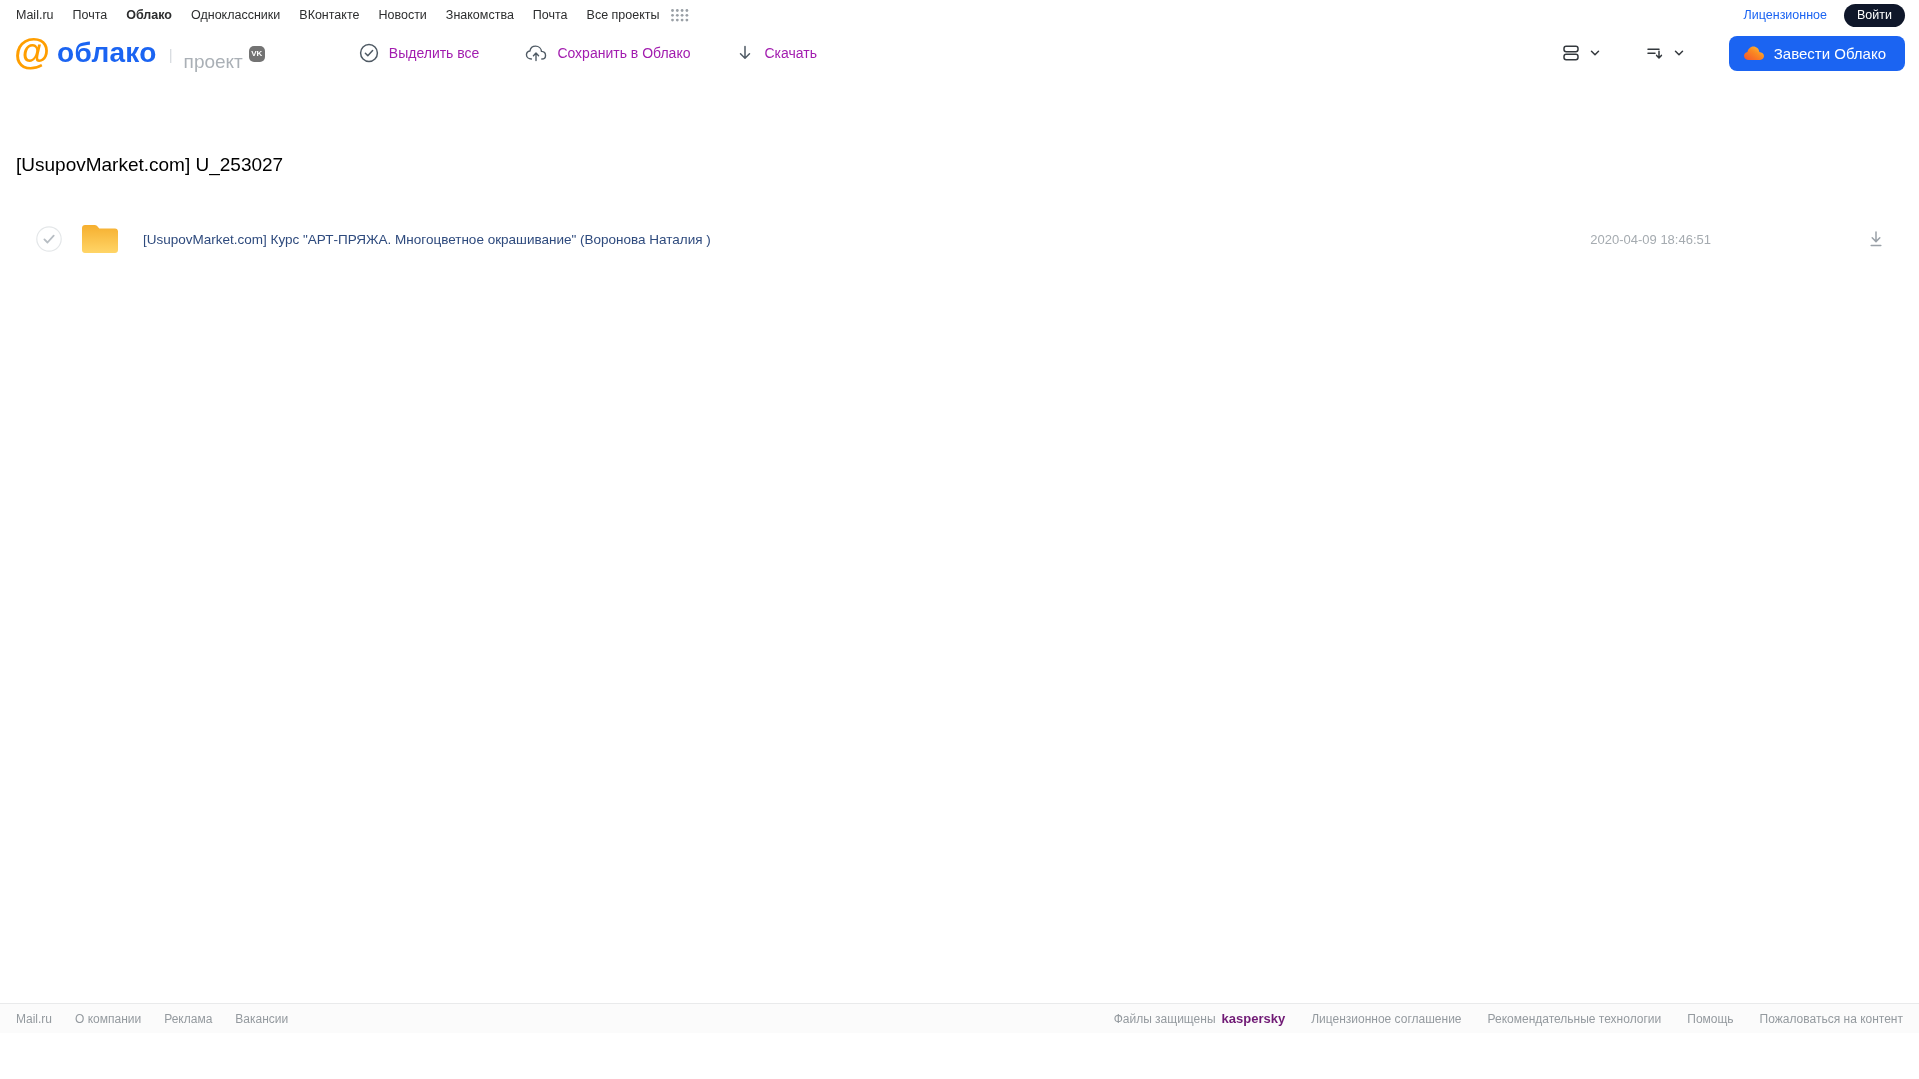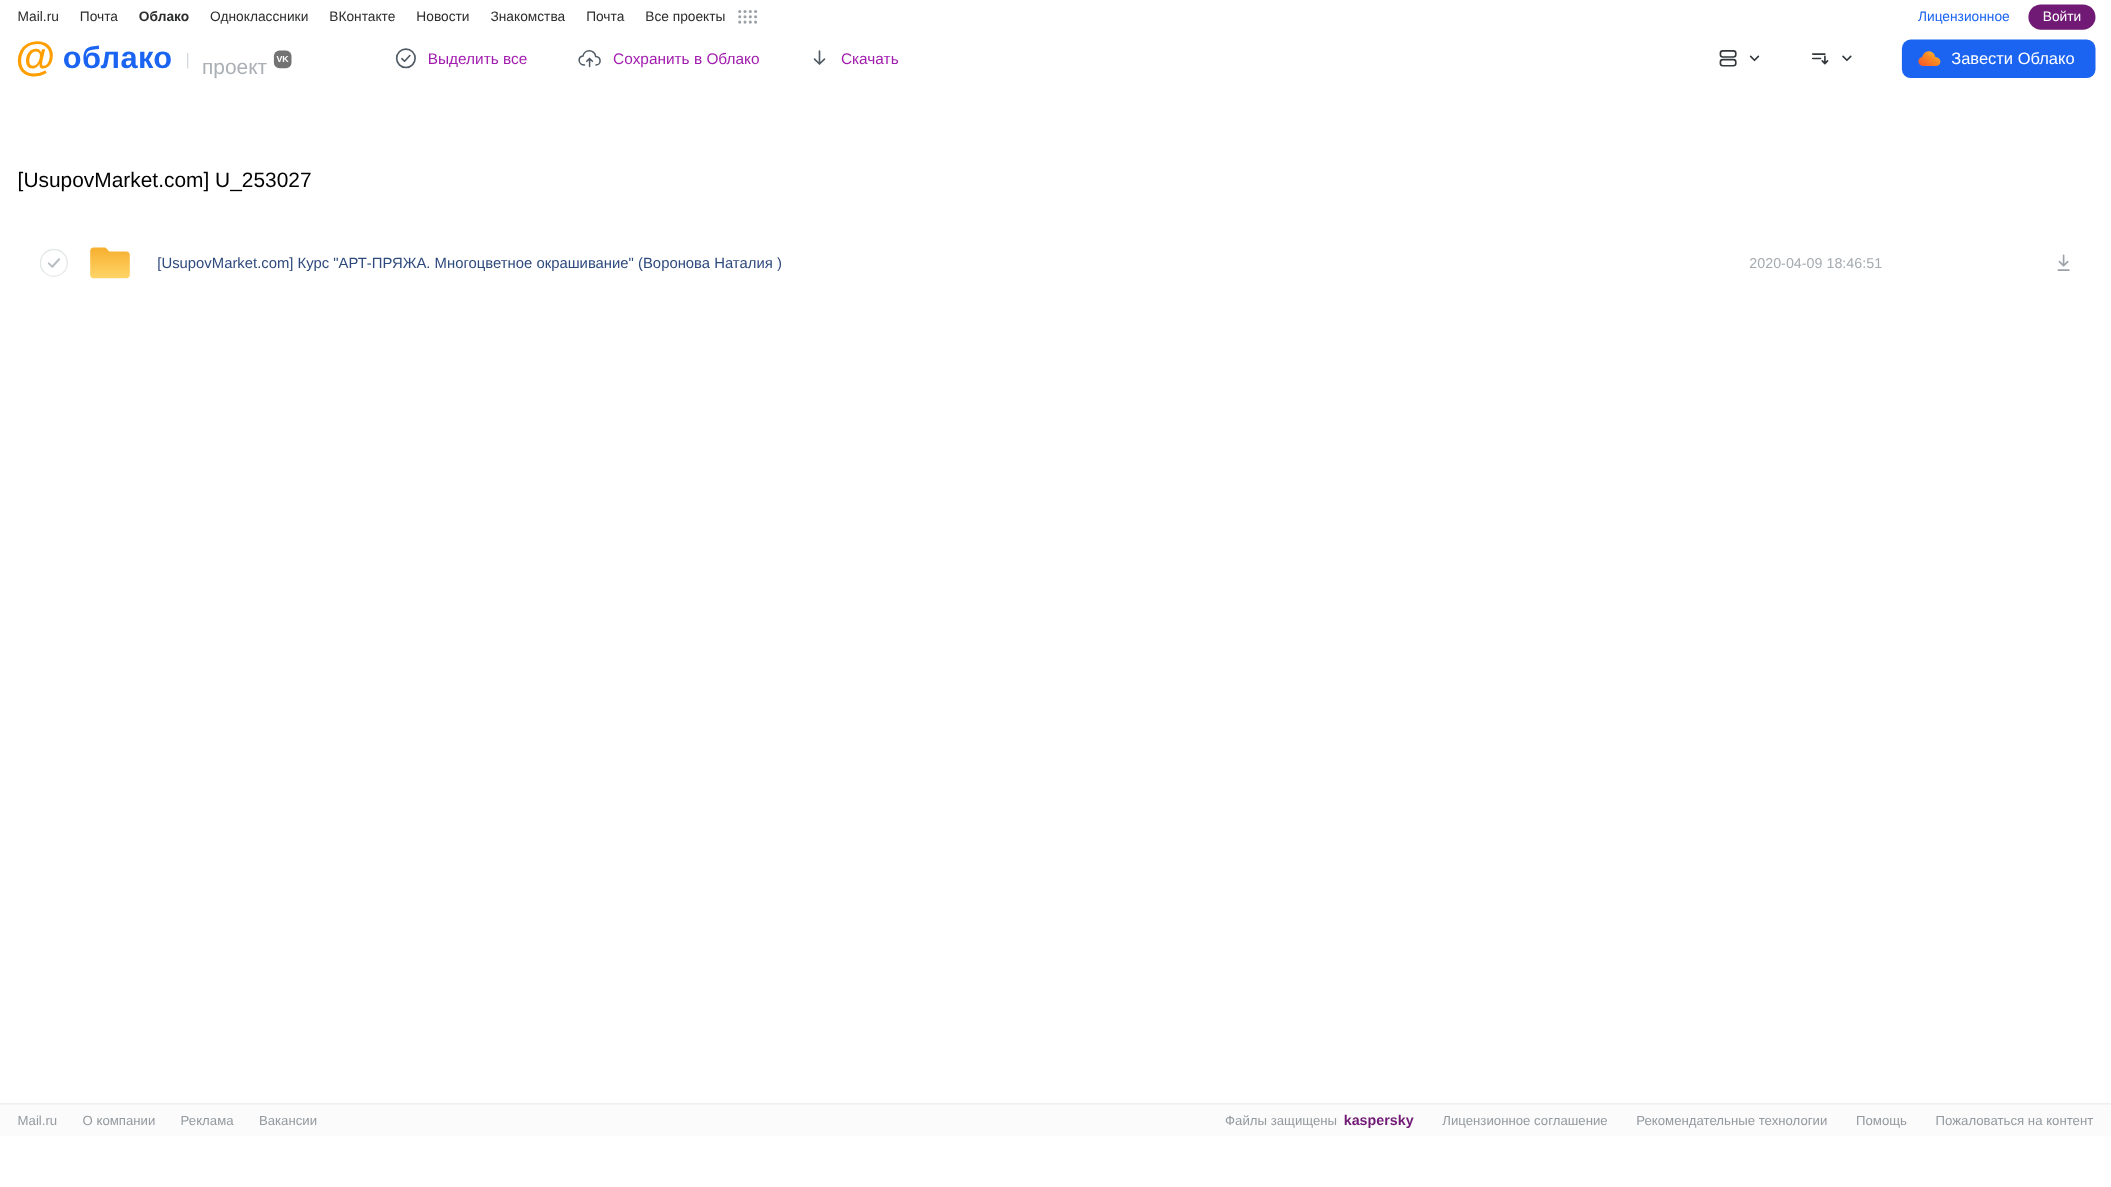--- a/index.html
+++ b/index.html
@@ -7,21 +7,21 @@
   body { font-family: "Liberation Sans", sans-serif; color:#2c2d2e; }
   .page { width:1919px; height:1033px; position:relative; background:#fff; overflow:hidden; }
 
   
   .topnav { display:flex; align-items:center; height:28px; padding:2px 14px 0 16px; font-size:12.5px; gap:19px; }
   .topnav .nav-link { color:#2c2d2e; cursor:pointer; white-space:nowrap; }
   .topnav .nav-link.active { font-weight:700; }
   .apps-grid { display:flex; align-items:center; margin-left:-9px; cursor:pointer; }
   .nav-right { margin-left:auto; display:flex; align-items:center; gap:17px; }
   .reg-link { color:#1B64F2; cursor:pointer; }
-  .login-btn { background:#701a75; color:#fff; font-size:12.5px; padding:4px 13px 5px; border-radius:14px; border:none; cursor:pointer; font-family:inherit; }
+  .login-btn { background:#0f172a; color:#fff; font-size:12.5px; padding:4px 13px 5px; border-radius:14px; border:none; cursor:pointer; font-family:inherit; }
 
   
   .header { display:flex; align-items:center; height:50px; padding:0 14px; }
   .logo { display:flex; align-items:center; cursor:pointer; }
   .at-glyph { color:#FF9E00; font-size:37px; font-weight:700; line-height:0.9; margin-top:-3px; }
   .logo-word { color:#1B64F2; font-size:28px; font-weight:700; margin-left:7px; letter-spacing:0.3px; }
   .logo-divider { color:#d6dadf; font-size:15px; margin:2px 2px 0 12px; }
   .project-label { color:#aab0b6; font-size:19px; margin-left:9px; margin-top:18px; }
   .vk-badge { display:inline-flex; align-items:center; justify-content:center; width:16px; height:16px; border-radius:5px; background:#737373; color:#fff; font-size:8px; font-weight:700; margin-left:6px; margin-top:1px; }
 

